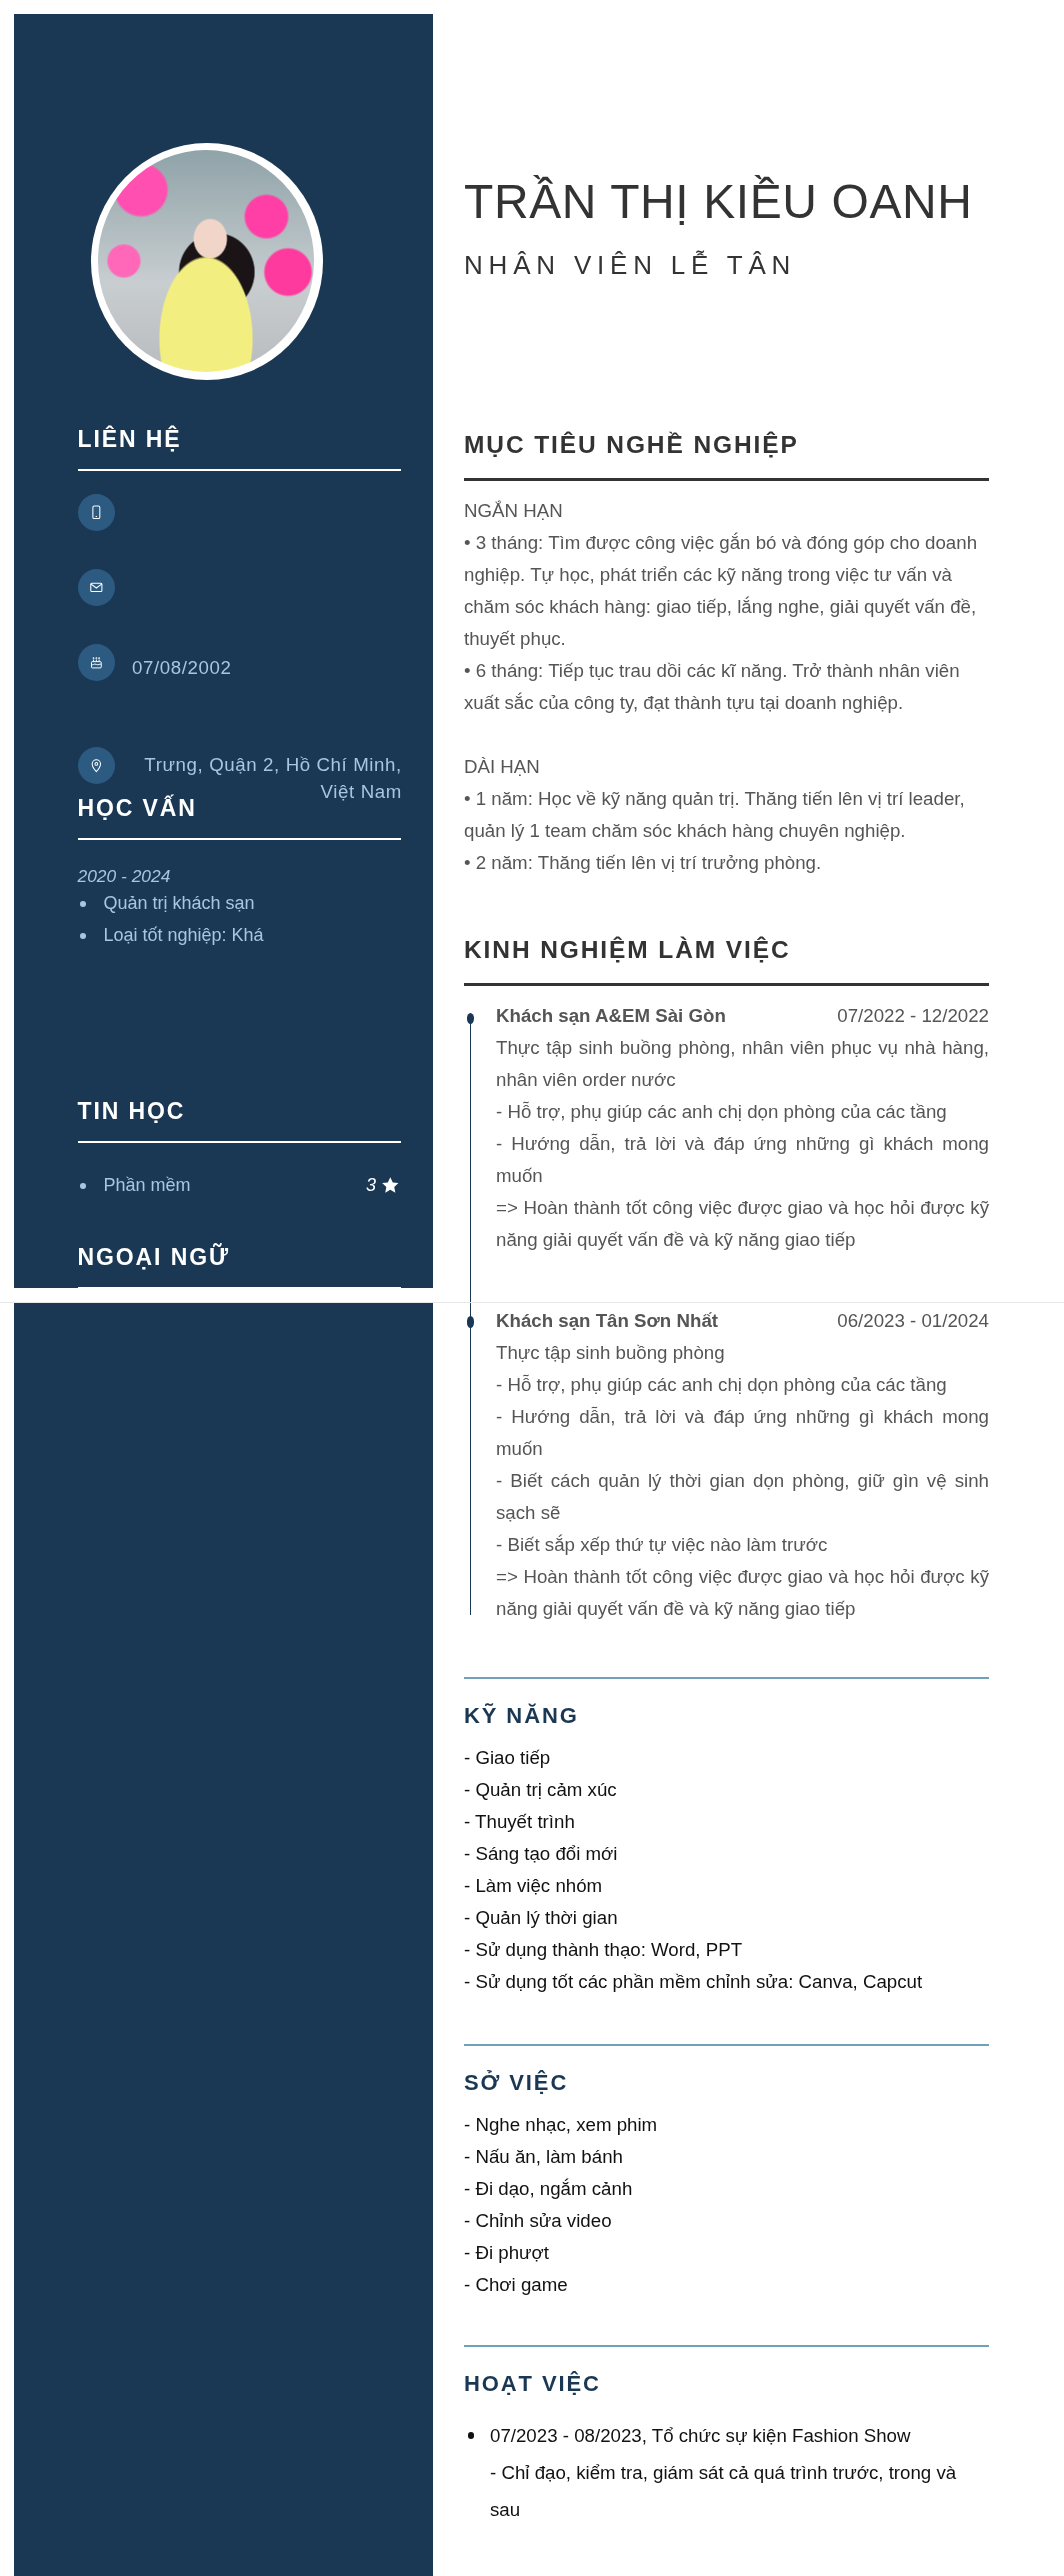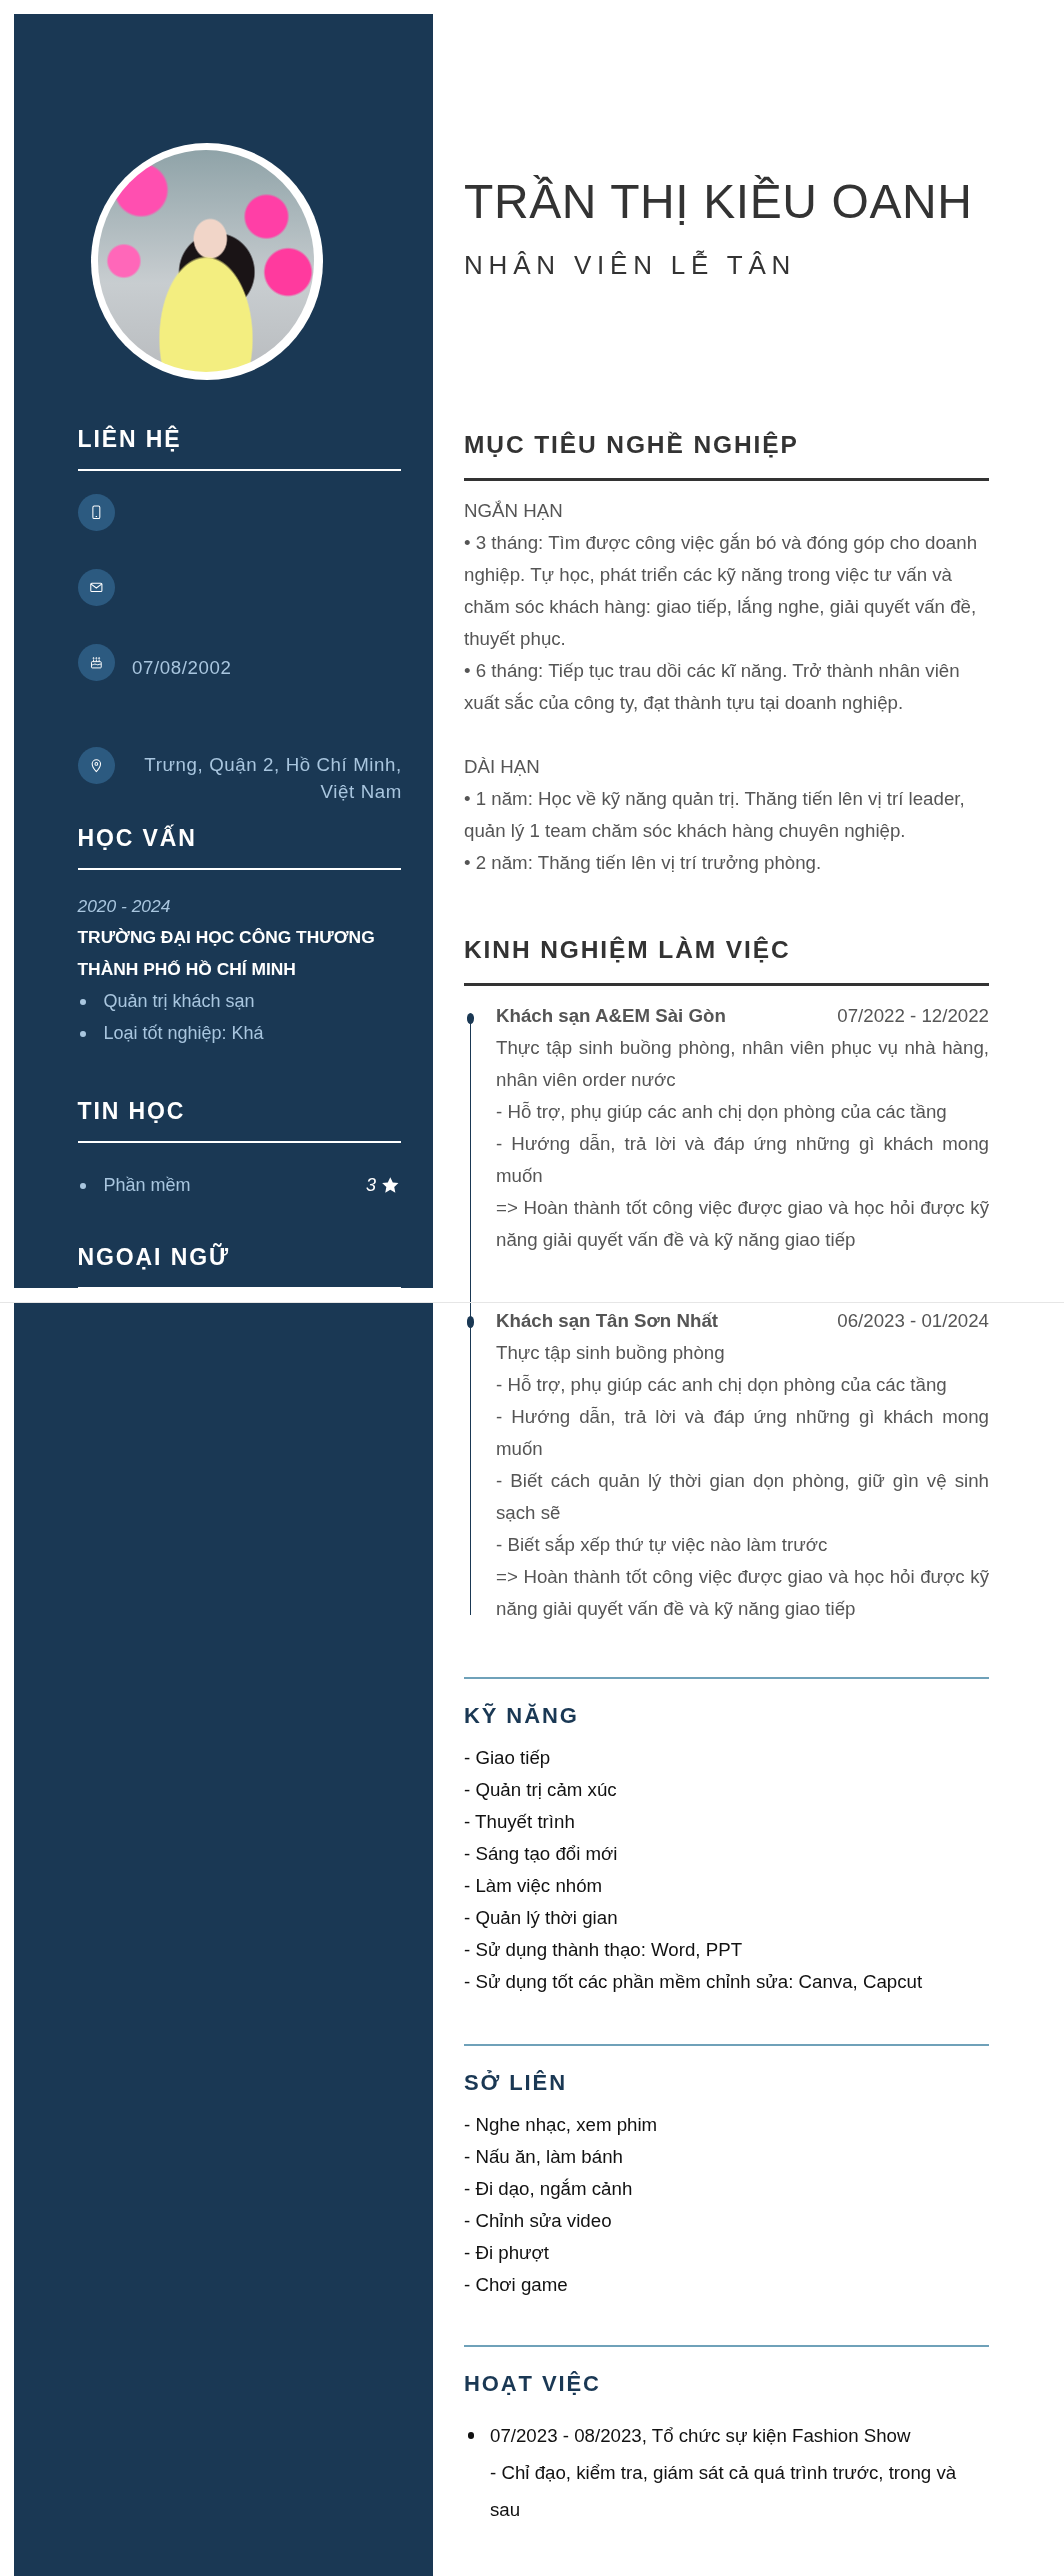--- a/index.html
+++ b/index.html
@@ -125,25 +125,24 @@
     <div class="contact-row" style="top:733px;text-align:right;">
       <div class="c-icon">
         <svg viewBox="0 0 24 24" fill="none" stroke="#fff" stroke-width="1.5">
             <path d="M12 21s-6-6.5-6-11a6 6 0 0 1 12 0c0 4.5-6 11-6 11z"></path>
             <circle cx="12" cy="10" r="2"></circle>
           </svg>
       </div>
       <div class="c-text">Trưng, Quận 2, Hồ Chí Minh, Việt Nam</div>
     </div>
 
-    <div class="s-section" style="top:811px;">
+    <div class="s-section" style="top:781px;">
       <div class="s-title">HỌC VẤN</div>
       <div class="s-rule"></div>
       <div class="edu-date" style="margin-top:26px;">2020 - 2024</div>
-      <div class="edu-school" style="margin-top:3.9px;">TRƯỜNG ĐẠI HỌC CÔNG THƯƠNG THÀNH PHỐ HỒ CHÍ MINH</div>
       <ul class="s-list">
         <li>Quản trị khách sạn</li>
         <li>Loại tốt nghiệp: Khá</li>
       </ul>
     </div>
 
     <div class="s-section" style="top:1084px;">
       <div class="s-title">TIN HỌC</div>
       <div class="s-rule"></div>
       <div class="tin-row" style="margin-top:26px;">
@@ -227,21 +226,21 @@
       <div>- Sáng tạo đổi mới</div>
       <div>- Làm việc nhóm</div>
       <div>- Quản lý thời gian</div>
       <div>- Sử dụng thành thạo: Word, PPT</div>
       <div>- Sử dụng tốt các phần mềm chỉnh sửa: Canva, Capcut</div>
     </div>
   </div>
 
   <div class="main" style="top:741px;">
     <div class="b-rule"></div>
-    <div class="b-title" style="margin-top:24.5px;">SỞ LIÊN</div>
+    <div class="b-title" style="margin-top:24.5px;">SỞ VIỆC</div>
     <div class="b-list" style="margin-top:13px;">
       <div>- Nghe nhạc, xem phim</div>
       <div>- Nấu ăn, làm bánh</div>
       <div>- Đi dạo, ngắm cảnh</div>
       <div>- Chỉnh sửa video</div>
       <div>- Đi phượt</div>
       <div>- Chơi game</div>
     </div>
   </div>
 

